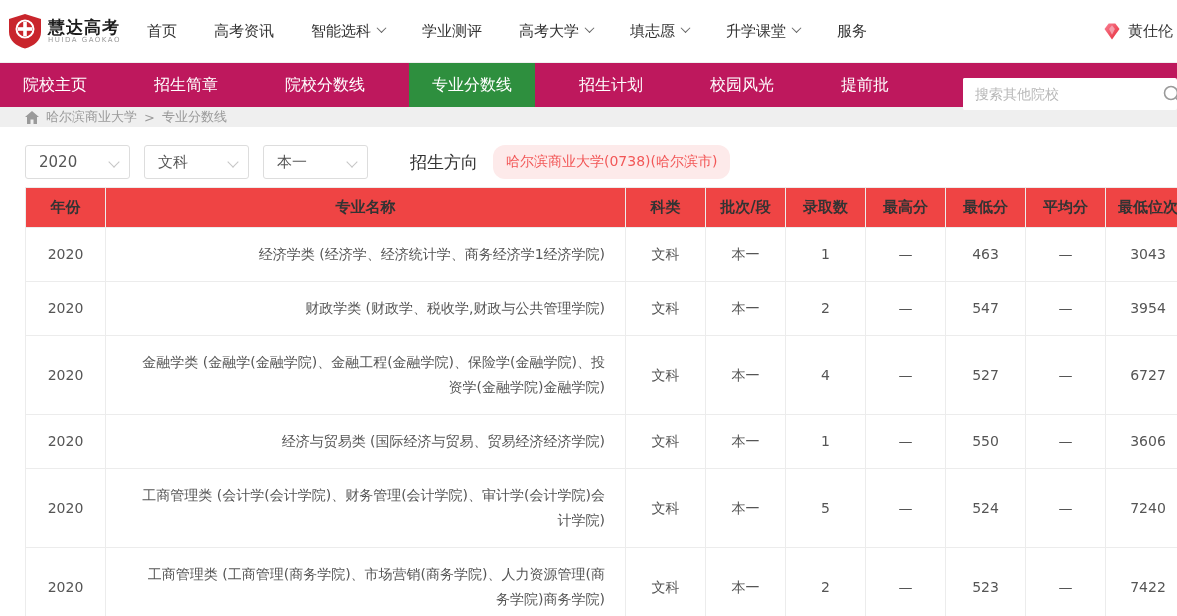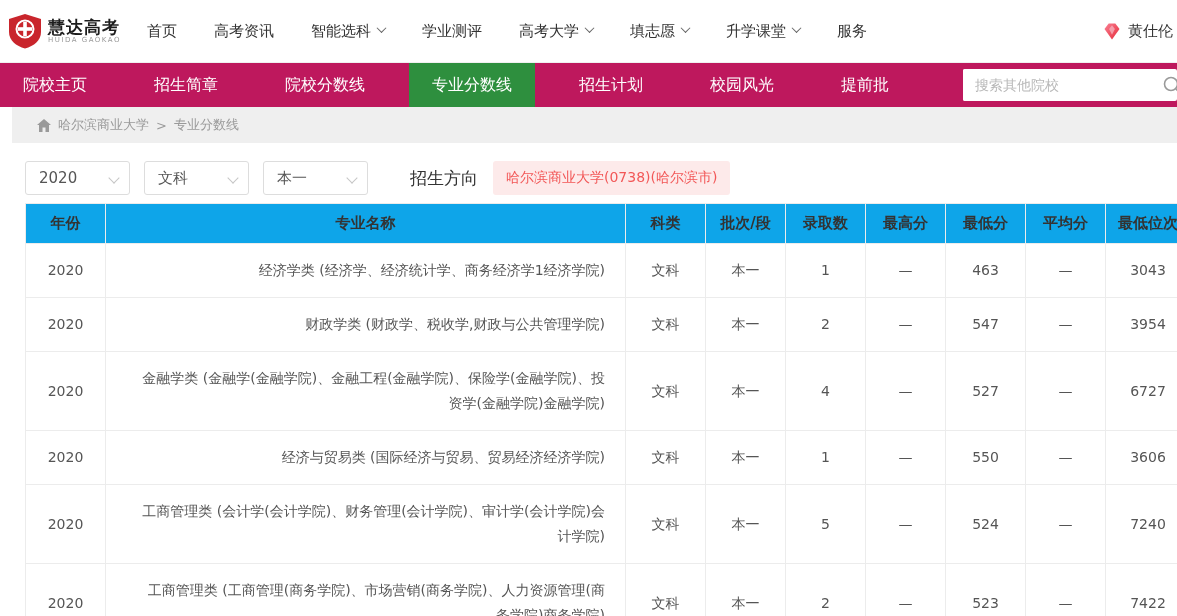--- a/index.html
+++ b/index.html
@@ -45,42 +45,42 @@
   }
   .subnav-item {
     display: flex; align-items: center;
     padding: 0 23px;
     color: #fff; font-size: 16px;
     cursor: pointer; white-space: nowrap;
     margin-right: 21px;
   }
   .subnav-item.active { margin-right: 21px; }
   .search-wrap {
-    position: absolute; right: 0; top: 6px;
+    position: absolute; right: 0; top: 15px;
     width: 214px; height: 32px;
     background: #fff; border-radius: 2px;
     display: flex; align-items: center;
     overflow: hidden;
   }
   .search-input {
     border: none; outline: none;
     flex: 1; height: 100%;
     padding: 0 8px 0 12px;
     font-size: 14px; color: #555;
     font-family: inherit;
   }
   .search-input::placeholder { color: #b8b8b8; }
   .search-icon { flex: 0 0 auto; margin-right: -6px; }
 
   
   .breadcrumb {
-    height: 36px; background: #efefef;
+    height: 20px; background: #efefef;
     display: flex; align-items: center;
     padding: 0 25px; gap: 7px;
-    font-size: 13px; color: #999; margin-left: 12px;
+    font-size: 13px; color: #999;
   }
   .crumb { color: #999; }
 
   
   .filters {
     display: flex; align-items: center;
     margin: 18px 0 0 25px;
   }
   .select {
     position: relative;
@@ -96,37 +96,37 @@
   .select-caret {
     position: absolute; right: 11px; top: 12px;
     width: 8px; height: 8px;
     border-left: 1px solid #c6c6c6; border-bottom: 1px solid #c6c6c6;
     transform: rotate(-45deg);
   }
   .direction-label { font-size: 17px; color: #333; margin: 0 15px 0 28px; white-space: nowrap; }
   .direction-tag {
     background: #fdeaea; color: #f25757;
     font-size: 14px; padding: 8px 13px;
-    border-radius: 3px; cursor: pointer; white-space: nowrap;
+    border-radius: 12px; cursor: pointer; white-space: nowrap;
   }
 
   
   .score-table {
     border-collapse: collapse;
     margin: 8px 0 0 25px;
     table-layout: fixed;
     width: 1165px;
   }
   .score-table th, .score-table td {
     border: 1px solid #ececec;
     text-align: center;
     vertical-align: middle;
   }
   .score-table th {
-    background: #0ea5e9;
+    background: #ef4444;
     font-size: 15px; font-weight: bold; color: #333;
     padding: 10px 6px;
   }
   .score-table td {
     font-size: 14px; color: #555;
     padding: 14px 10px;
     line-height: 25px;
     background: #fff;
   }
   .score-table td.major { text-align: right; padding-left: 28px; padding-right: 20px; }

